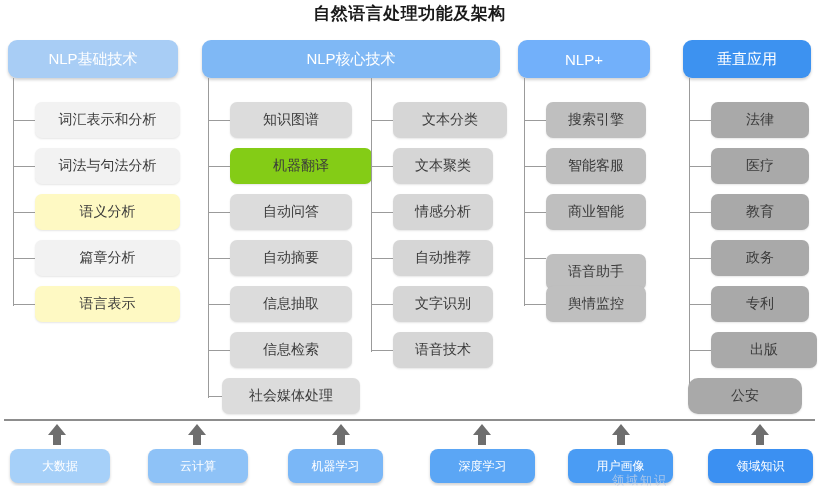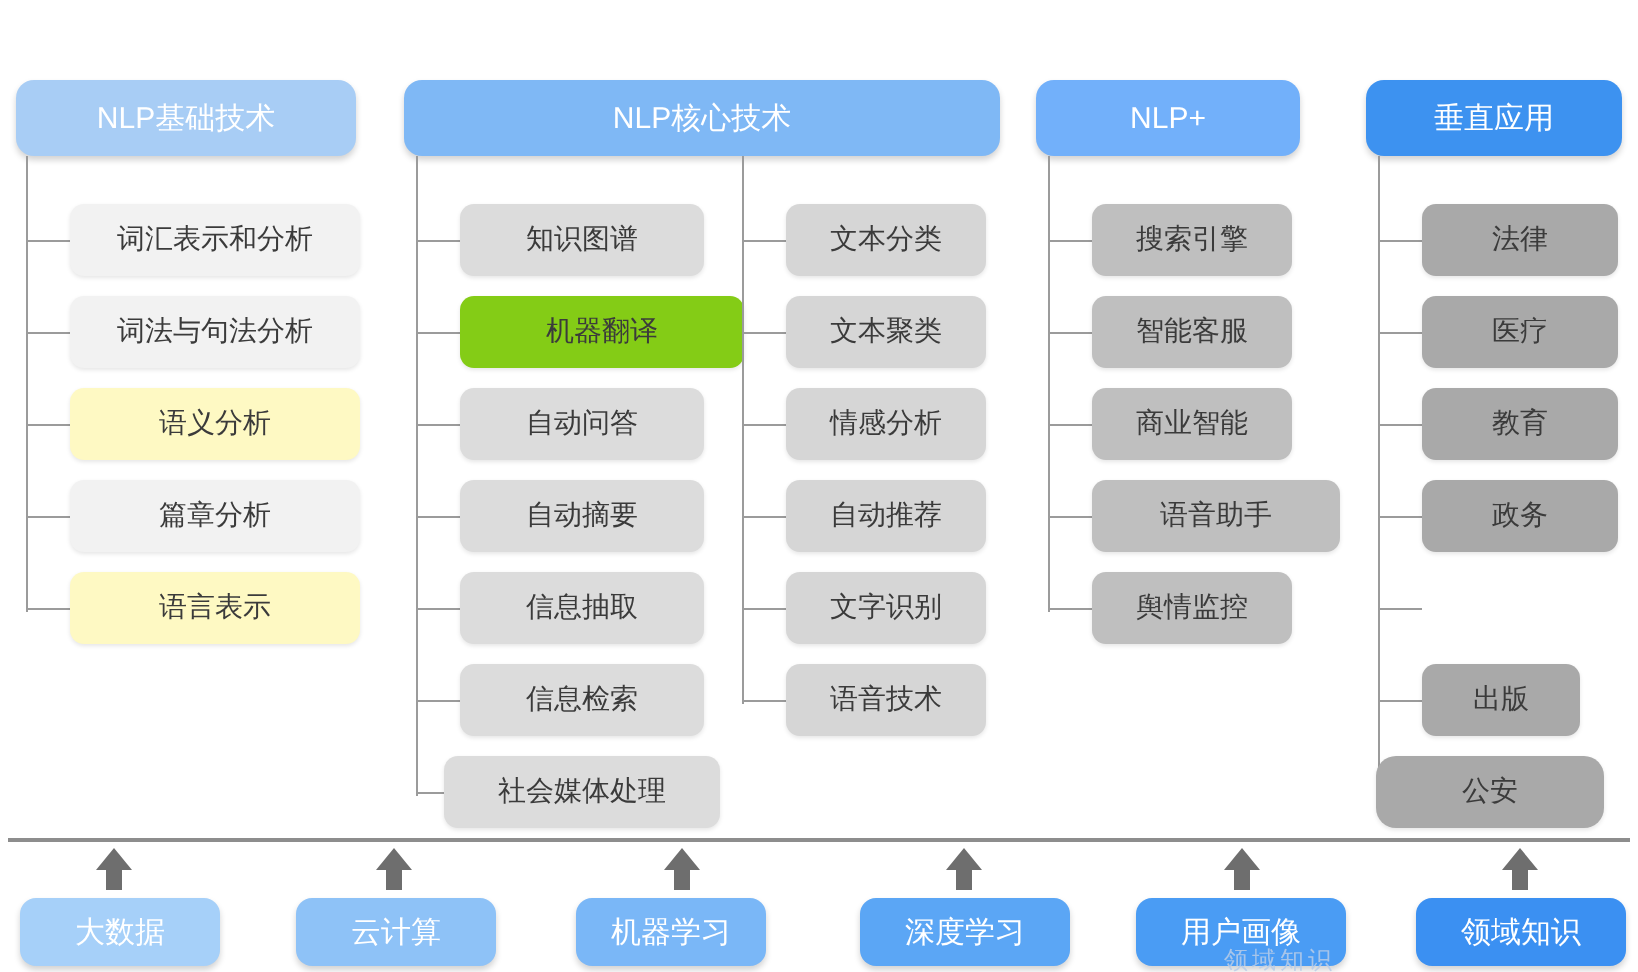--- a/index.html
+++ b/index.html
@@ -71,40 +71,41 @@
     background:#6e6e6e;
     left:-4px;top:10px;
   }
 
   
   .found{
     position:absolute;
     height:34px;
     border-radius:8px;
     display:flex;align-items:center;justify-content:center;
-    color:#ffffff;font-size:15px;
+    color:#ffffff;font-size:12px;
     box-shadow:0 2px 3px rgba(0,0,0,.18);
     white-space:nowrap;
   }
 
   .watermark{
     position:absolute;
     bottom:-3px;
     font-size:12px;
     color:#b9cde8;
     letter-spacing:2px;
     white-space:nowrap;
     opacity:.85;
   }
 </style>
 </head>
 <body>
 
 <div id="canvas">
 
+  <div class="title">自然语言处理功能及架构</div>
 
   <div class="hdr" style="left:8px;top:40px;width:170px;background:#a8cdf5;">NLP基础技术</div>
   <div class="trunk" style="left:13px;top:78px;height:228px;"></div>
 
   <div class="branch" style="left:13px;top:120px;width:22px;"></div>
   <div class="item" style="left:35px;top:102px;width:145px;background:#f2f2f2;">词汇表示和分析</div>
 
   <div class="branch" style="left:13px;top:166px;width:22px;"></div>
   <div class="item" style="left:35px;top:148px;width:145px;background:#f2f2f2;">词法与句法分析</div>
 
@@ -138,21 +139,21 @@
 
   <div class="branch" style="left:208px;top:350px;width:22px;"></div>
   <div class="item" style="left:230px;top:332px;width:122px;background:#dcdcdc;">信息检索</div>
 
   <div class="branch" style="left:208px;top:396px;width:22px;"></div>
   <div class="item" style="left:222px;top:378px;width:138px;background:#dcdcdc;">社会媒体处理</div>
 
   <div class="trunk" style="left:371px;top:78px;height:274px;"></div>
 
   <div class="branch" style="left:371px;top:120px;width:22px;"></div>
-  <div class="item" style="left:393px;top:102px;width:100px;background:#d6d6d6;">文本分类</div>
+  <div class="item" style="left:393px;top:102px;width:114px;background:#d6d6d6;">文本分类</div>
 
   <div class="branch" style="left:371px;top:166px;width:22px;"></div>
   <div class="item" style="left:393px;top:148px;width:100px;background:#d6d6d6;">文本聚类</div>
 
   <div class="branch" style="left:371px;top:212px;width:22px;"></div>
   <div class="item" style="left:393px;top:194px;width:100px;background:#d6d6d6;">情感分析</div>
 
   <div class="branch" style="left:371px;top:258px;width:22px;"></div>
   <div class="item" style="left:393px;top:240px;width:100px;background:#d6d6d6;">自动推荐</div>
 
@@ -168,44 +169,45 @@
   <div class="branch" style="left:524px;top:120px;width:22px;"></div>
   <div class="item" style="left:546px;top:102px;width:100px;background:#bfbfbf;">搜索引擎</div>
 
   <div class="branch" style="left:524px;top:166px;width:22px;"></div>
   <div class="item" style="left:546px;top:148px;width:100px;background:#bfbfbf;">智能客服</div>
 
   <div class="branch" style="left:524px;top:212px;width:22px;"></div>
   <div class="item" style="left:546px;top:194px;width:100px;background:#bfbfbf;">商业智能</div>
 
   <div class="branch" style="left:524px;top:258px;width:22px;"></div>
-  <div class="item" style="left:546px;top:240px;width:124px;background:#bfbfbf;">语音助手</div>
+  <div class="item" style="left:546px;top:254px;width:100px;background:#bfbfbf;">语音助手</div>
 
   <div class="branch" style="left:524px;top:304px;width:22px;"></div>
   <div class="item" style="left:546px;top:286px;width:100px;background:#bfbfbf;">舆情监控</div>
 
   <div class="hdr" style="left:683px;top:40px;width:128px;background:#3d92f0;">垂直应用</div>
   <div class="trunk" style="left:689px;top:78px;height:320px;"></div>
 
   <div class="branch" style="left:689px;top:120px;width:22px;"></div>
   <div class="item" style="left:711px;top:102px;width:98px;background:#a9a9a9;">法律</div>
 
   <div class="branch" style="left:689px;top:166px;width:22px;"></div>
   <div class="item" style="left:711px;top:148px;width:98px;background:#a9a9a9;">医疗</div>
 
   <div class="branch" style="left:689px;top:212px;width:22px;"></div>
   <div class="item" style="left:711px;top:194px;width:98px;background:#a9a9a9;">教育</div>
 
   <div class="branch" style="left:689px;top:258px;width:22px;"></div>
   <div class="item" style="left:711px;top:240px;width:98px;background:#a9a9a9;">政务</div>
 
   <div class="branch" style="left:689px;top:304px;width:22px;"></div>
+  <div class="item" style="left:711px;top:286px;width:98px;background:#a9a9a9;">专利</div>
 
   <div class="branch" style="left:689px;top:350px;width:22px;"></div>
-  <div class="item" style="left:711px;top:332px;width:79px;background:#a9a9a9;">出版</div>
+  <div class="item" style="left:711px;top:332px;width:106px;background:#a9a9a9;">出版</div>
 
   <div class="branch" style="left:689px;top:396px;width:22px;"></div>
   <div class="item" style="left:688px;top:378px;width:114px;background:#a9a9a9;border-radius:10px;">公安</div>
 
   <div class="divider" style="top:419px;"></div>
 
   <div class="arrow" style="left:57px;top:424px;">
     <div class="arrow-head"></div>
       <div class="arrow-shaft"></div>
   </div>

